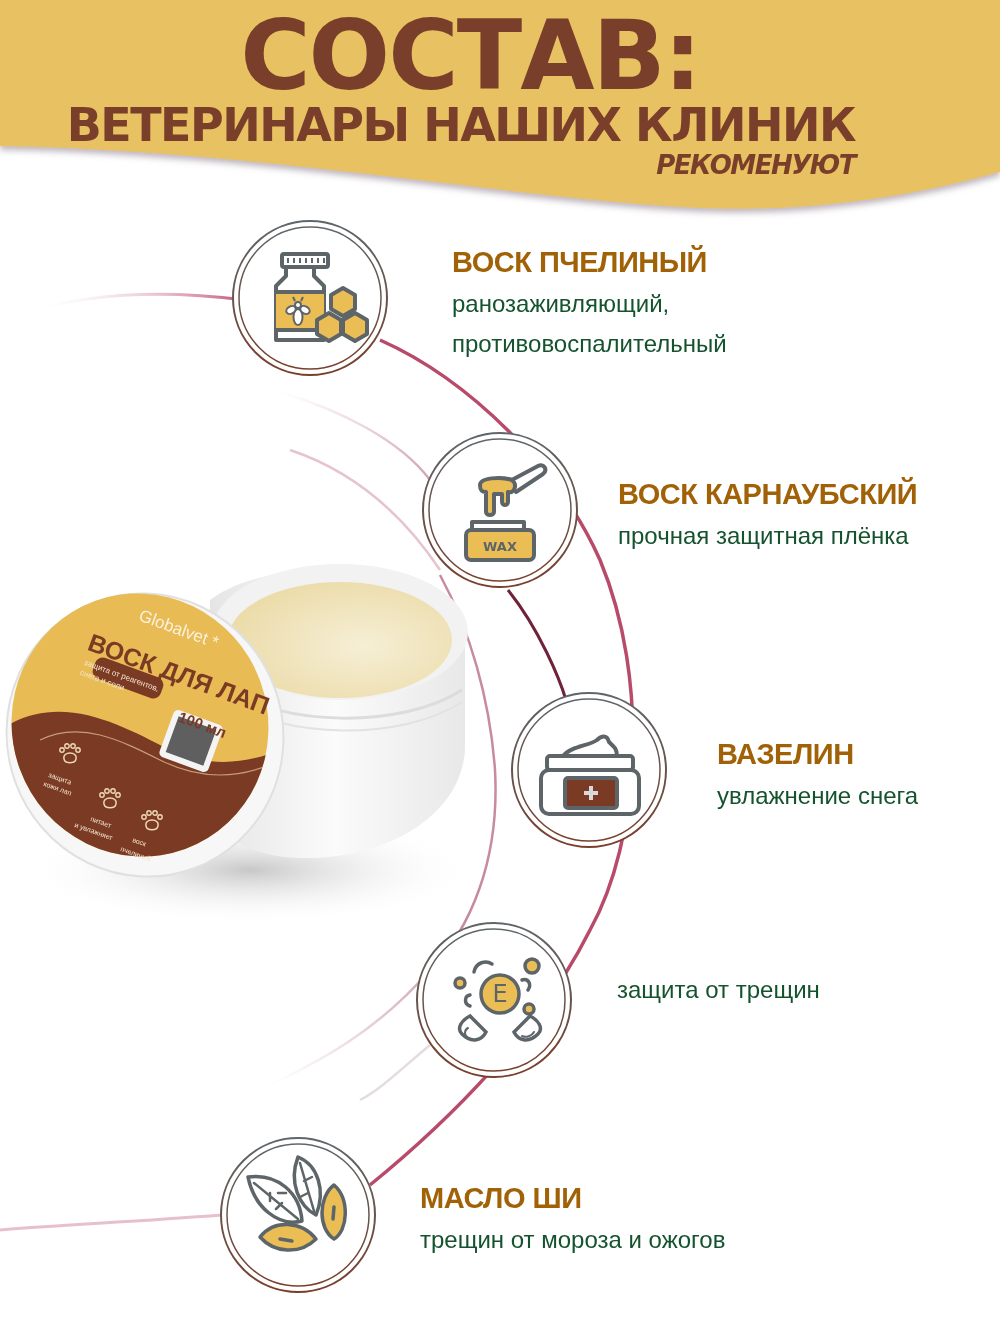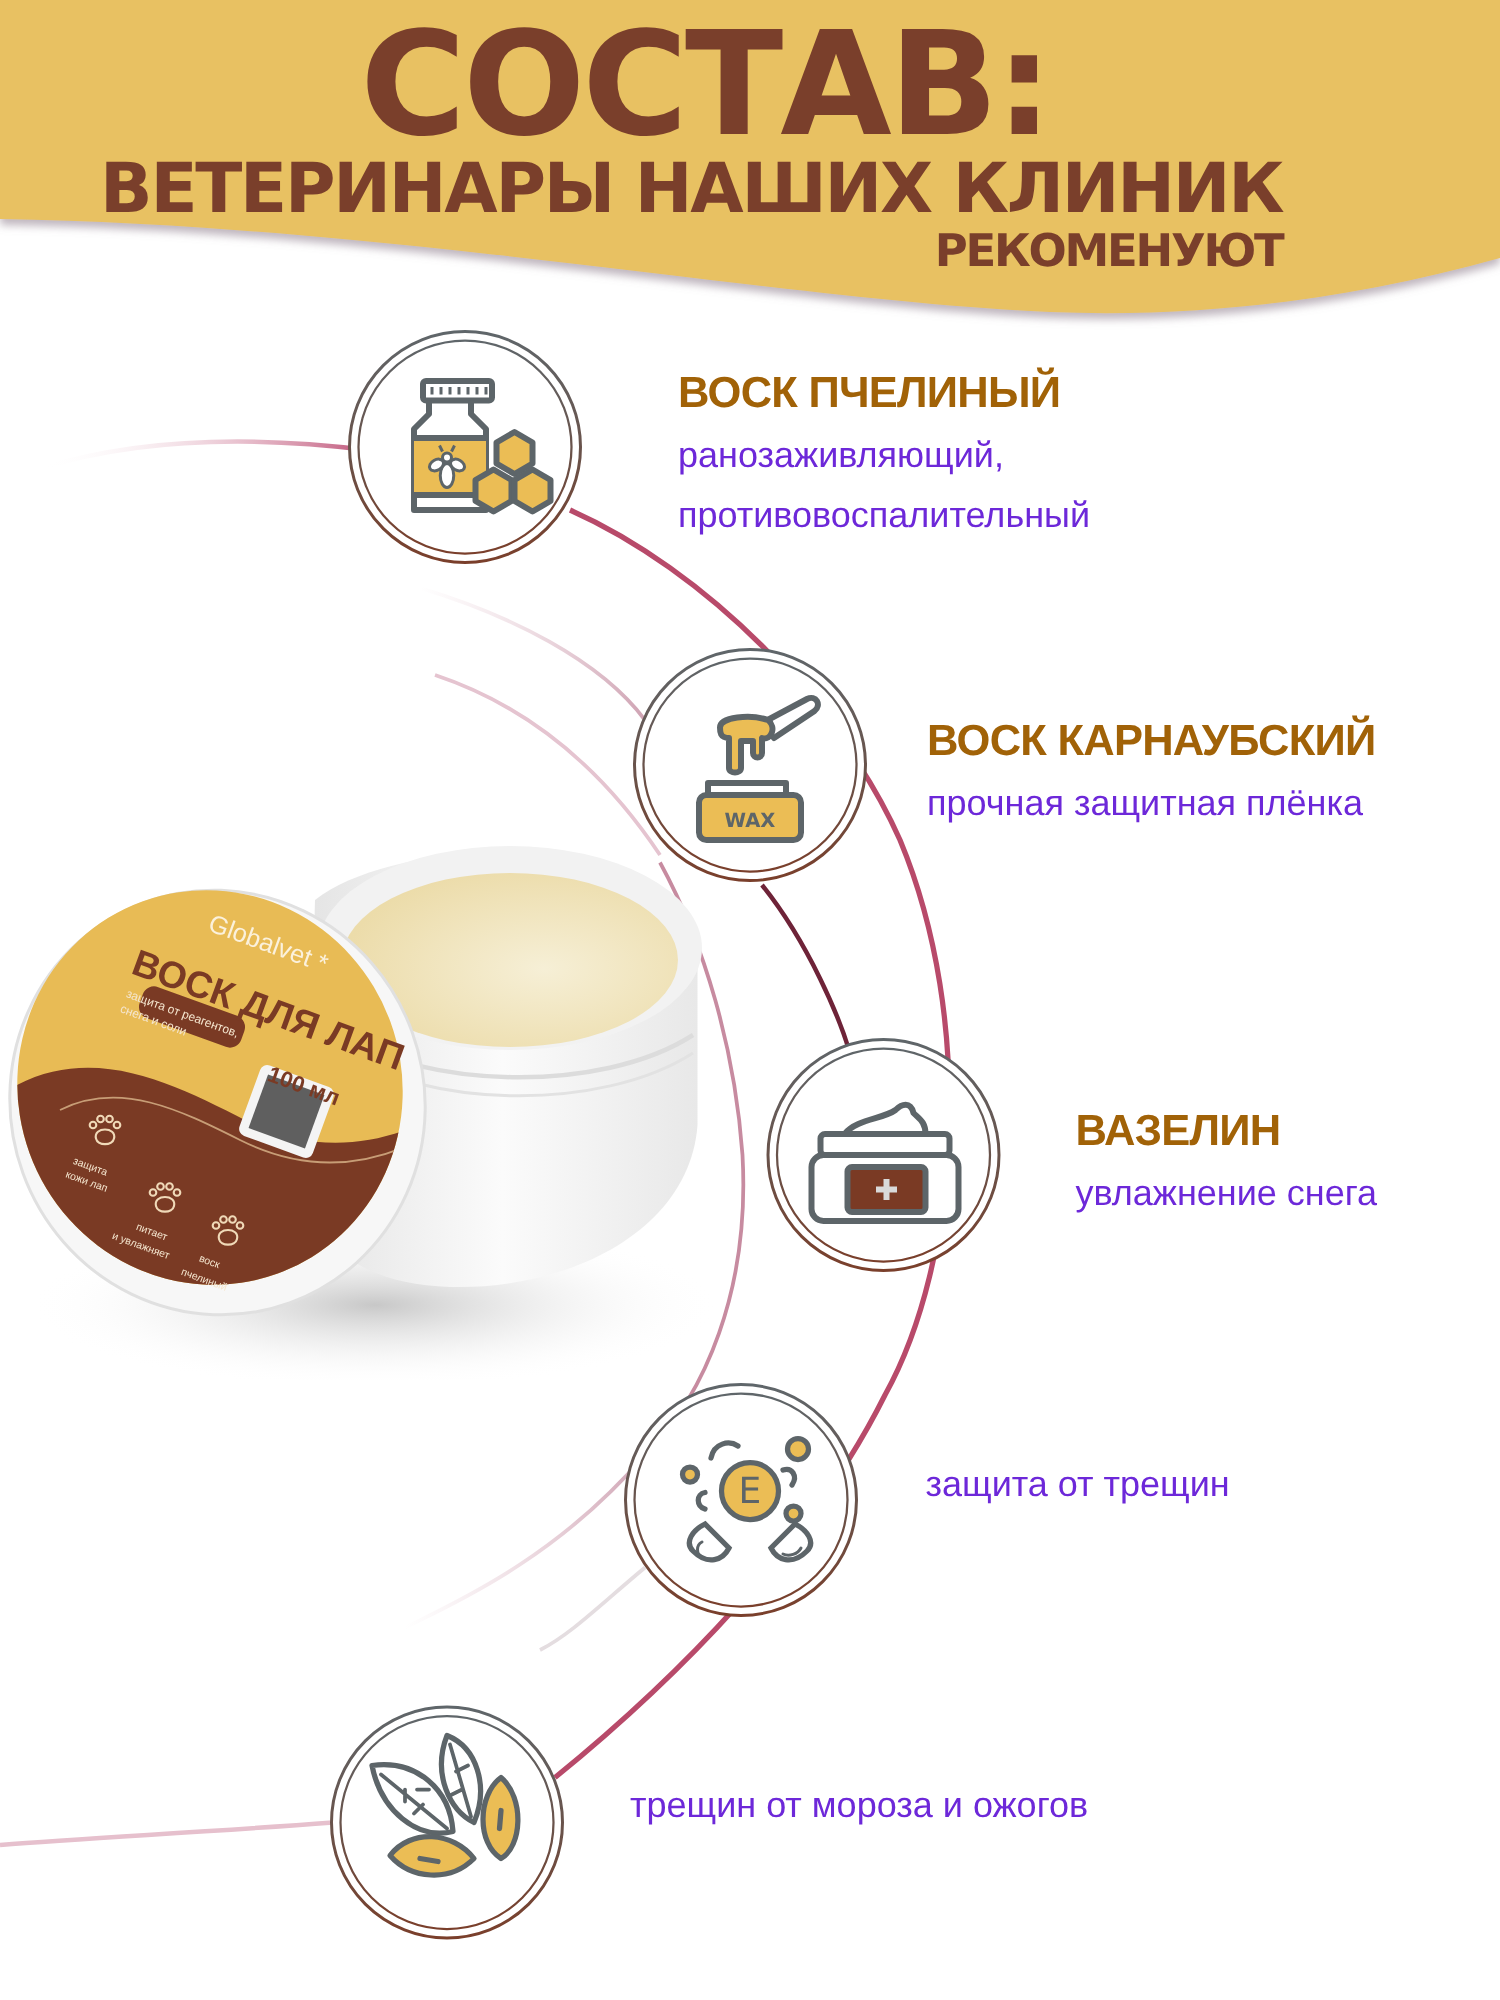--- a/index.html
+++ b/index.html
@@ -7,32 +7,32 @@
   body { position: relative; font-family: "Liberation Sans", "DejaVu Sans", sans-serif; }
 
   .bg-svg { position: absolute; left: 0; top: 0; width: 1000px; height: 1333px; }
 
   .header-title {
     position: absolute; left: 0; width: 1000px; text-align: right;
     color: #7A3F2B; font-family: "DejaVu Sans", sans-serif; font-weight: bold;
   }
   .title-main { top: 6px; right: 300px; left: auto; width: auto; font-size: 96px; letter-spacing: -2px; line-height: 100px; position: absolute; }
   .title-sub1 { top: 98px; right: 145px; left: auto; width: auto; font-size: 46px; letter-spacing: -1.5px; position: absolute; }
-  .title-sub2 { top: 150px; right: 145px; left: auto; width: auto; font-size: 30px; letter-spacing: -1.5px; position: absolute; }
+  .title-sub2 { top: 150px; right: 145px; left: auto; width: auto; font-size: 26px; letter-spacing: -1.5px; position: absolute; font-style: italic; }
 
   .icon-circle { position: absolute; width: 160px; height: 160px; }
   .icon-circle svg { width: 160px; height: 160px; display: block; }
 
   .ingredient-text { position: absolute; }
   .ing-title {
     display: block; color: #a16207; font-weight: bold;
     font-family: "Liberation Sans", sans-serif; font-size: 29px; letter-spacing: -0.5px; line-height: 36px;
   }
   .ing-desc {
-    display: block; color: #6d28d9; font-family: "Liberation Sans", sans-serif;
+    display: block; color: #14532d; font-family: "Liberation Sans", sans-serif;
     font-size: 24px; line-height: 40px; margin-top: 4px;
   }
 
   .jar { position: absolute; left: 0; top: 540px; width: 480px; height: 380px; }
   .jar svg { width: 480px; height: 380px; display: block; }
   .label-text { position: absolute; color: #fff; white-space: nowrap; transform-origin: left top; }
 </style>
 </head>
 <body>
 
@@ -262,14 +262,15 @@
       <path d="M80,22 C100,30 108,56 98,80 C82,72 70,48 80,22 Z" fill="#fff"></path>
       <path d="M82,28 L96,76 M86,46 L94,42 M90,58 L82,62" fill="none" stroke-width="2.5"></path>
       <path d="M116,50 C100,62 100,94 116,104 C130,96 132,64 116,50 Z" fill="#EBBD55"></path>
       <path d="M116,72 L115,84" fill="none"></path>
       <path d="M42,102 C56,84 84,86 98,104 C82,120 56,118 42,102 Z" fill="#EBBD55"></path>
       <path d="M62,104 L74,106" fill="none"></path>
     </g>
   </svg>
 </div>
 <div class="ingredient-text" style="left:420px; top:1180px;">
+  <span class="ing-title">МАСЛО ШИ</span>
   <span class="ing-desc">трещин от мороза и ожогов</span>
 </div>
 
 </body></html>

